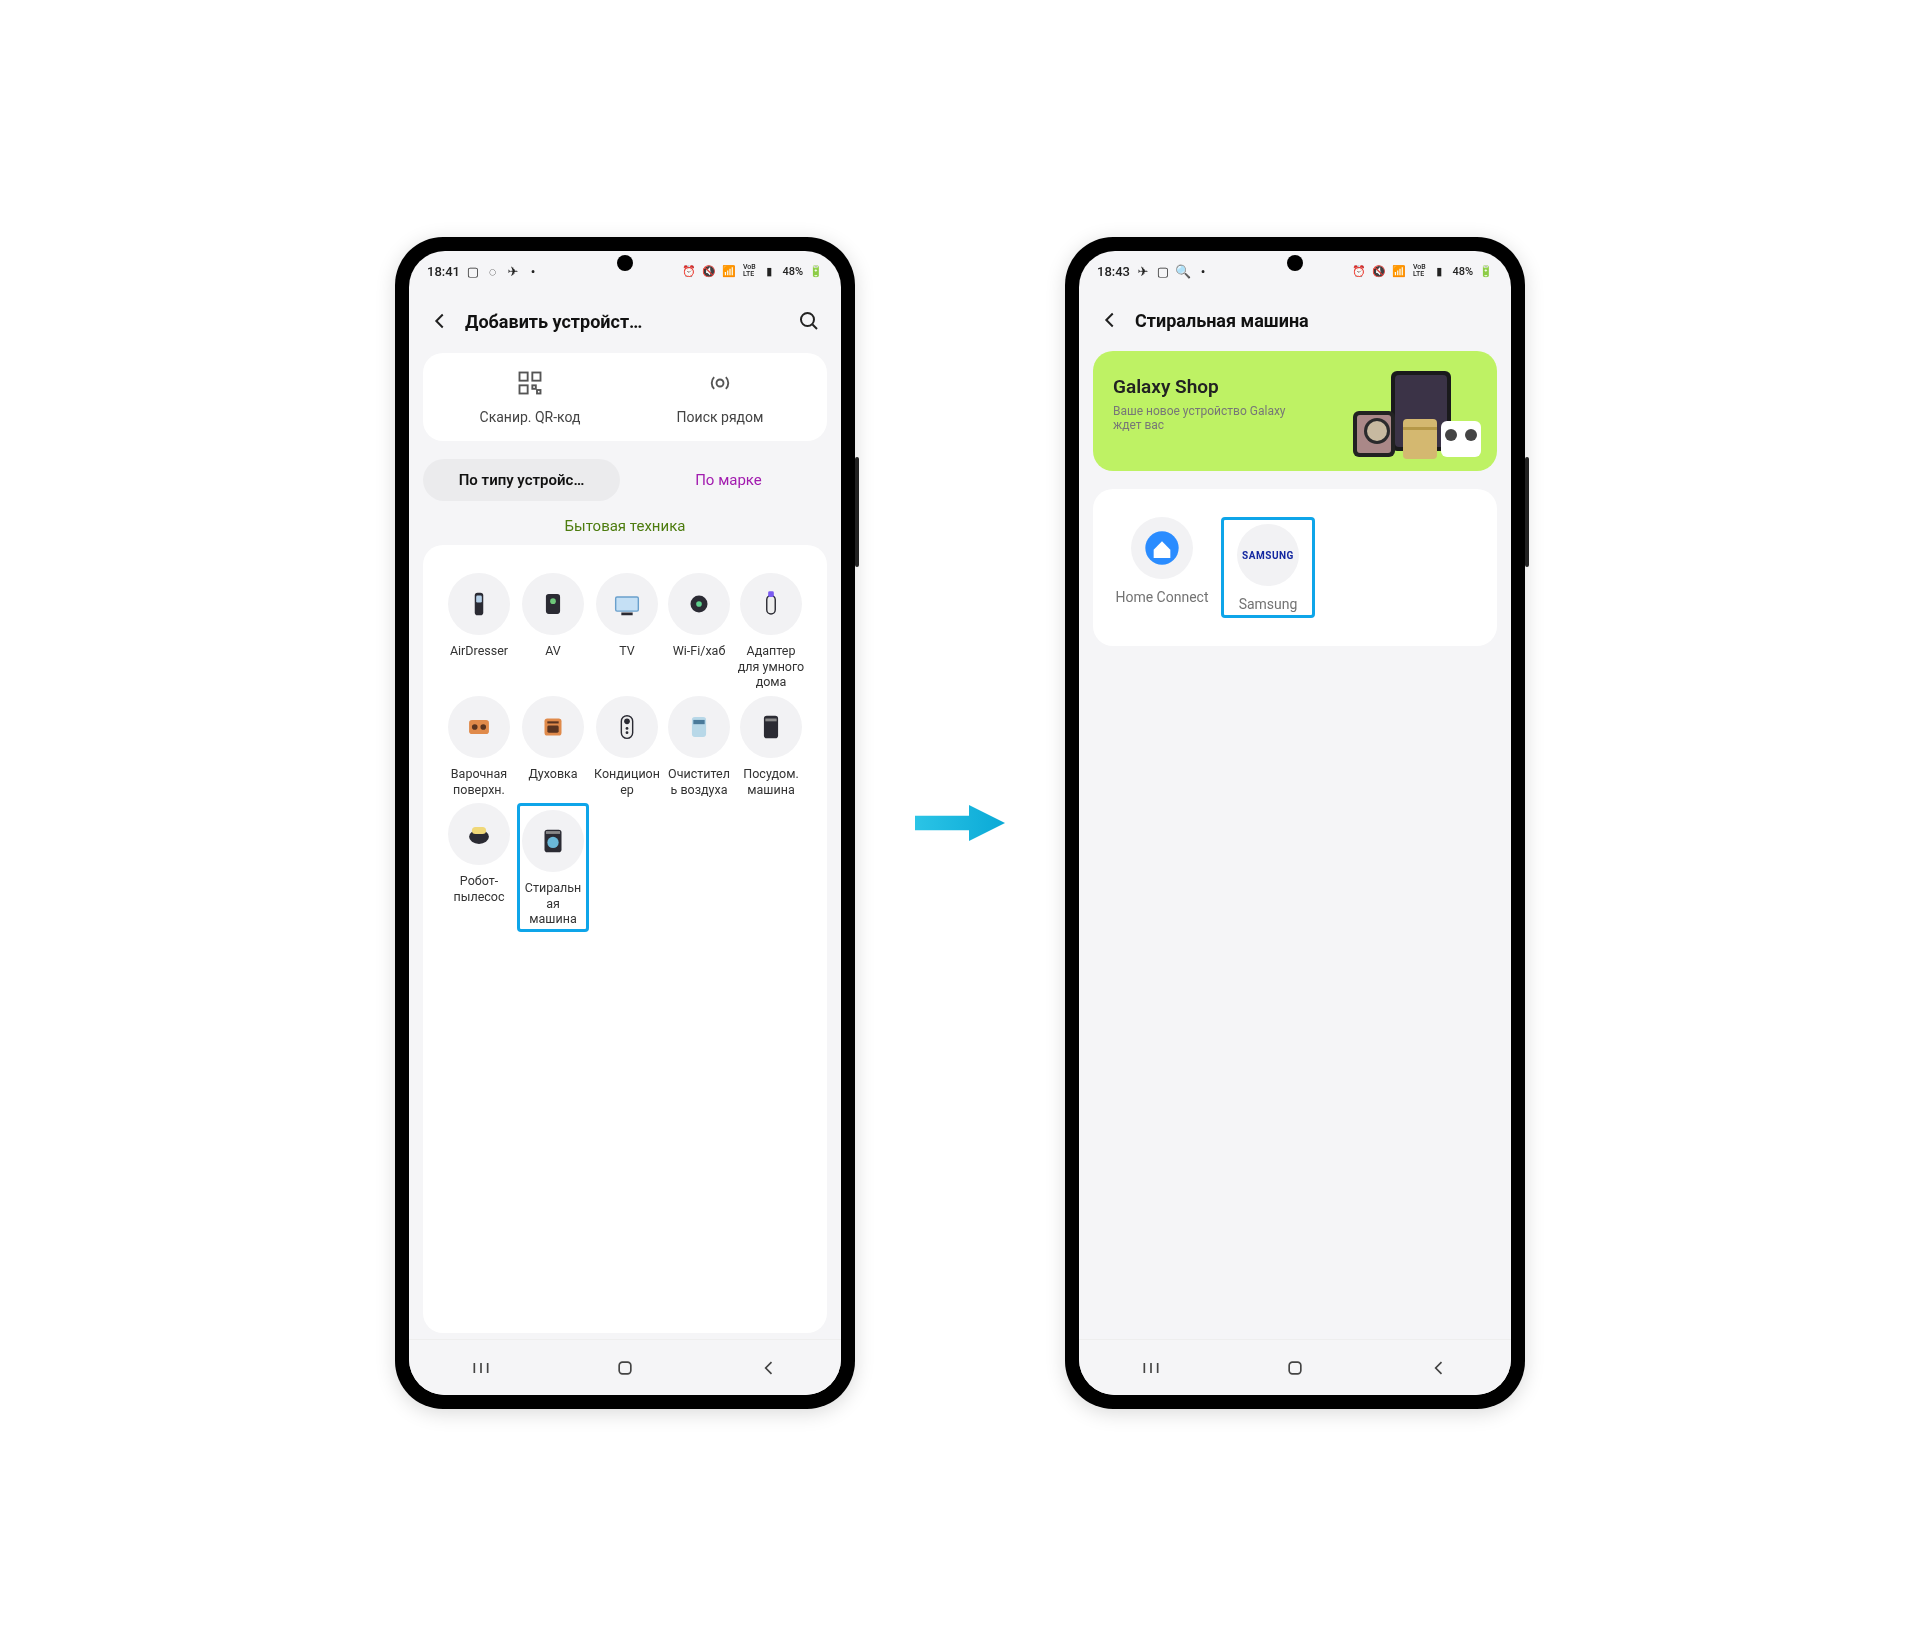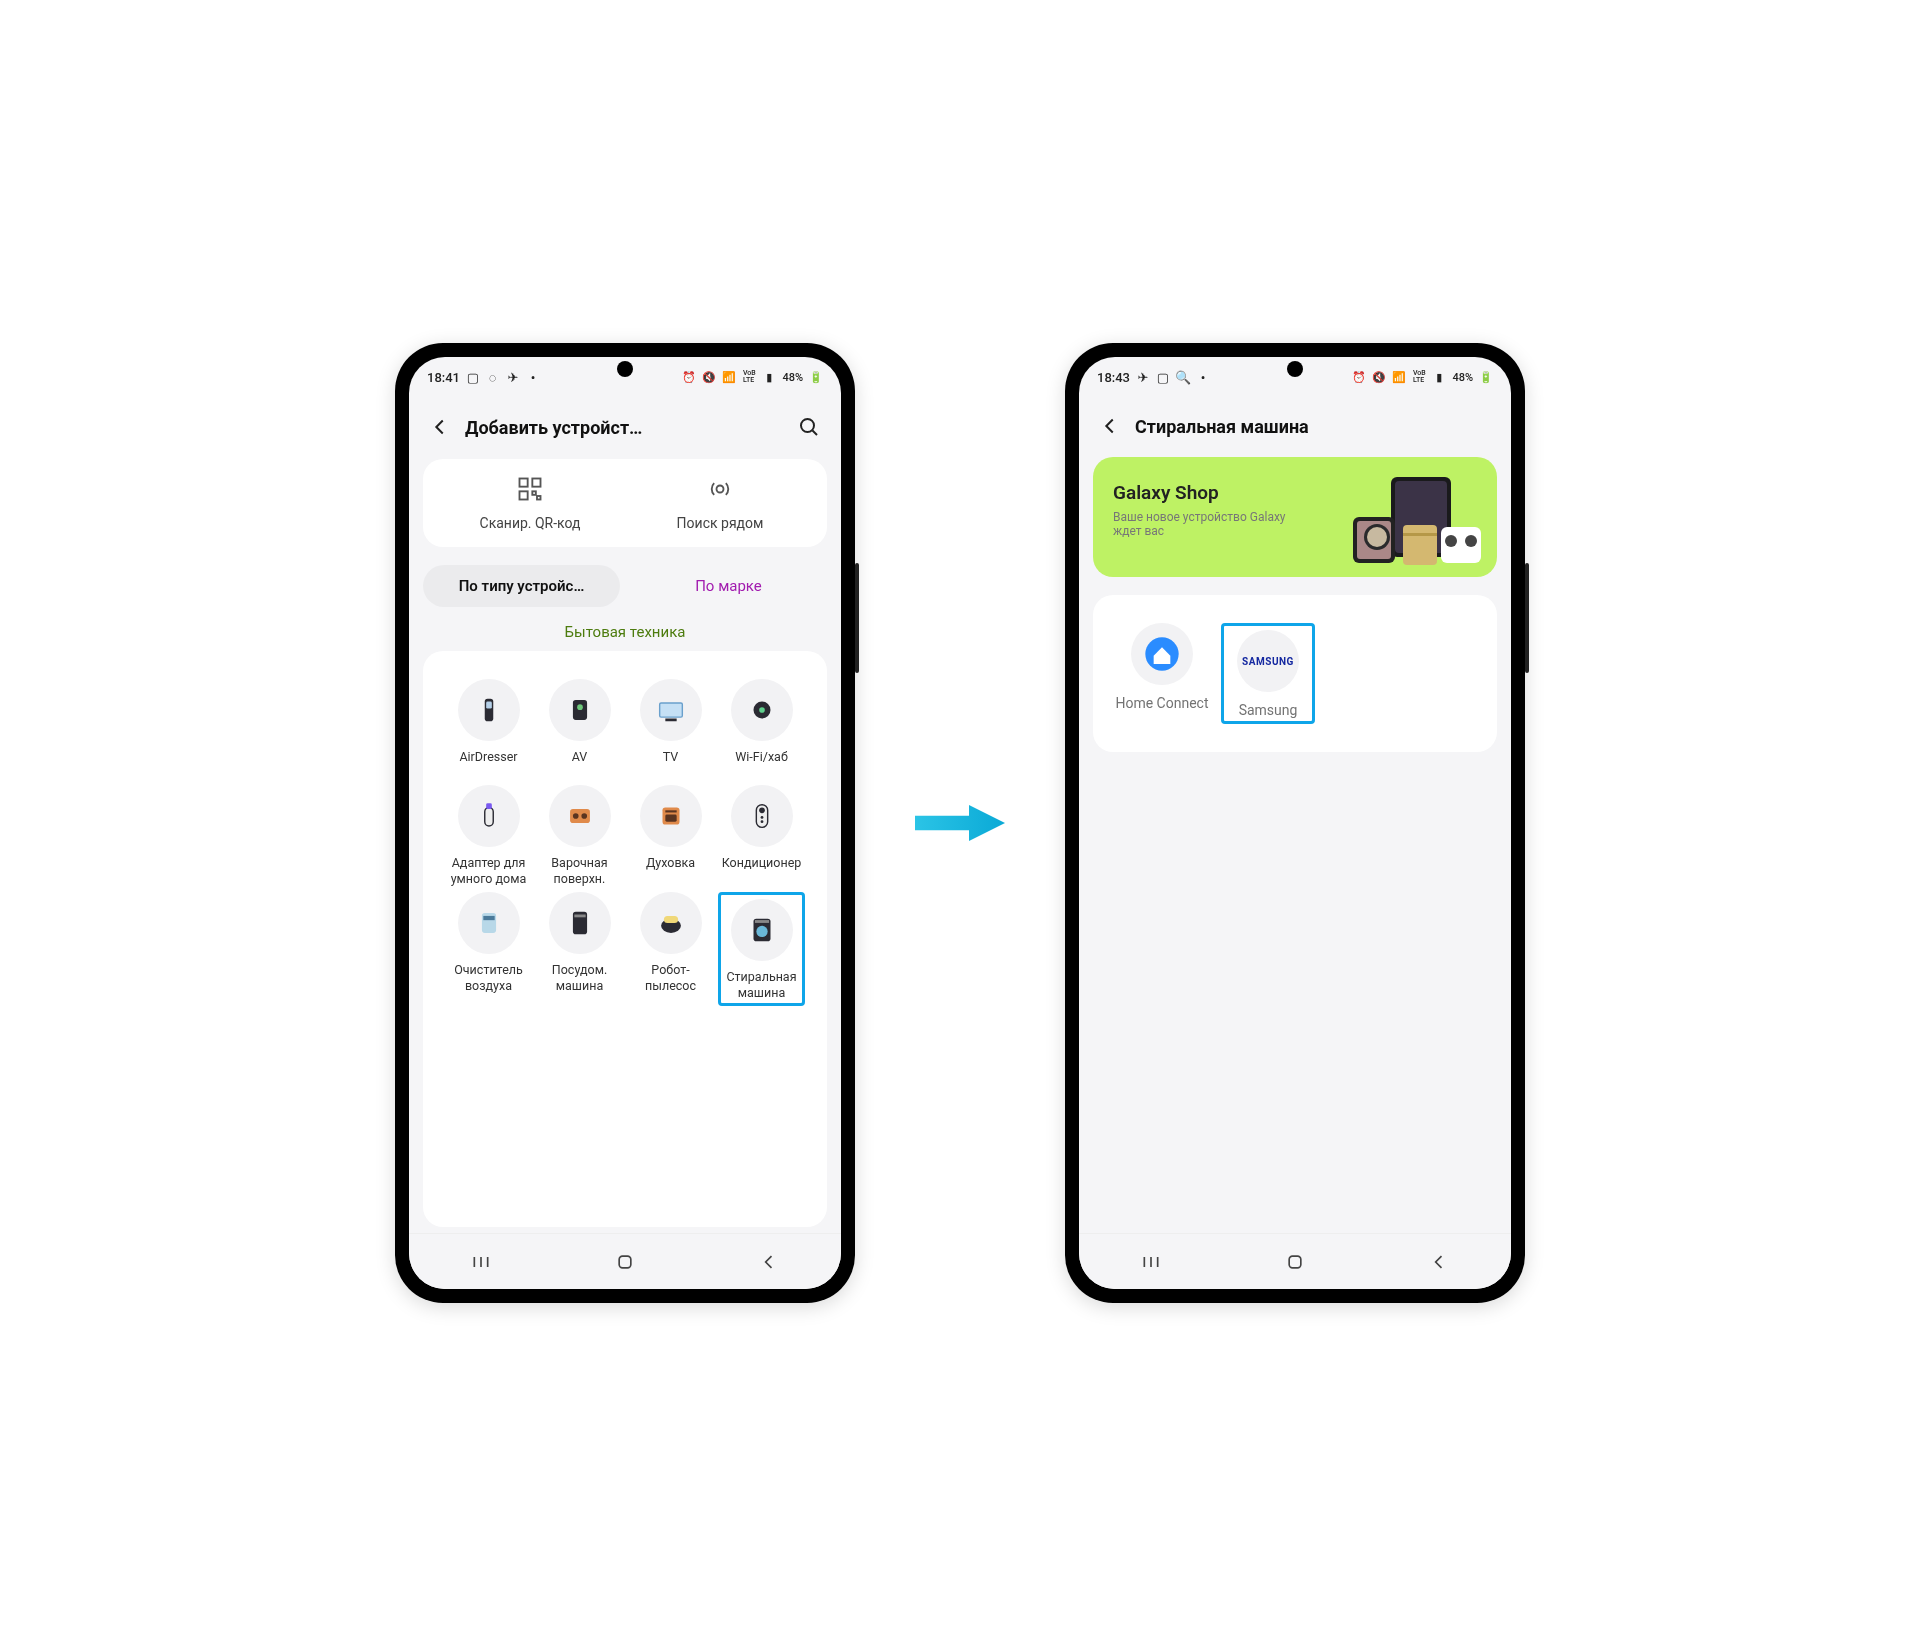--- a/index.html
+++ b/index.html
@@ -8,21 +8,21 @@
     font-family: -apple-system, "Segoe UI", Roboto, Arial, sans-serif;
     display: flex;
     align-items: center;
     justify-content: center;
     gap: 60px;
     min-height: 100vh;
     padding: 30px;
   }
   .phone {
     width: 460px;
-    height: 960px;
+    height: 1172px;
     background: #000;
     border-radius: 48px;
     padding: 14px;
     position: relative;
     box-shadow: 0 4px 20px rgba(0,0,0,0.15);
   }
   .phone::after{
     content:"";
     position:absolute;
     right:-4px;
@@ -107,21 +107,21 @@
     color:#a21caf;
     white-space:nowrap;
     overflow:hidden;
     text-overflow:ellipsis;
   }
   .tab.active { background:#ebebed; color:#111; font-weight:600; }
   .section-title { padding: 6px 24px 10px; font-size:15px; color:#4d7c0f;text-align:center; }
   
   .grid {
     display:grid;
-    grid-template-columns: repeat(4,1fr);
+    grid-template-columns: repeat(5,1fr);
     gap: 6px 4px;
     padding: 12px 10px 4px;
   }
   .grid-item { text-align:center; }
   .grid-ico {
     width:62px; height:62px;
     border-radius:50%;
     background:#f2f2f4;
     margin:0 auto 8px;
     display:flex; align-items:center; justify-content:center;

